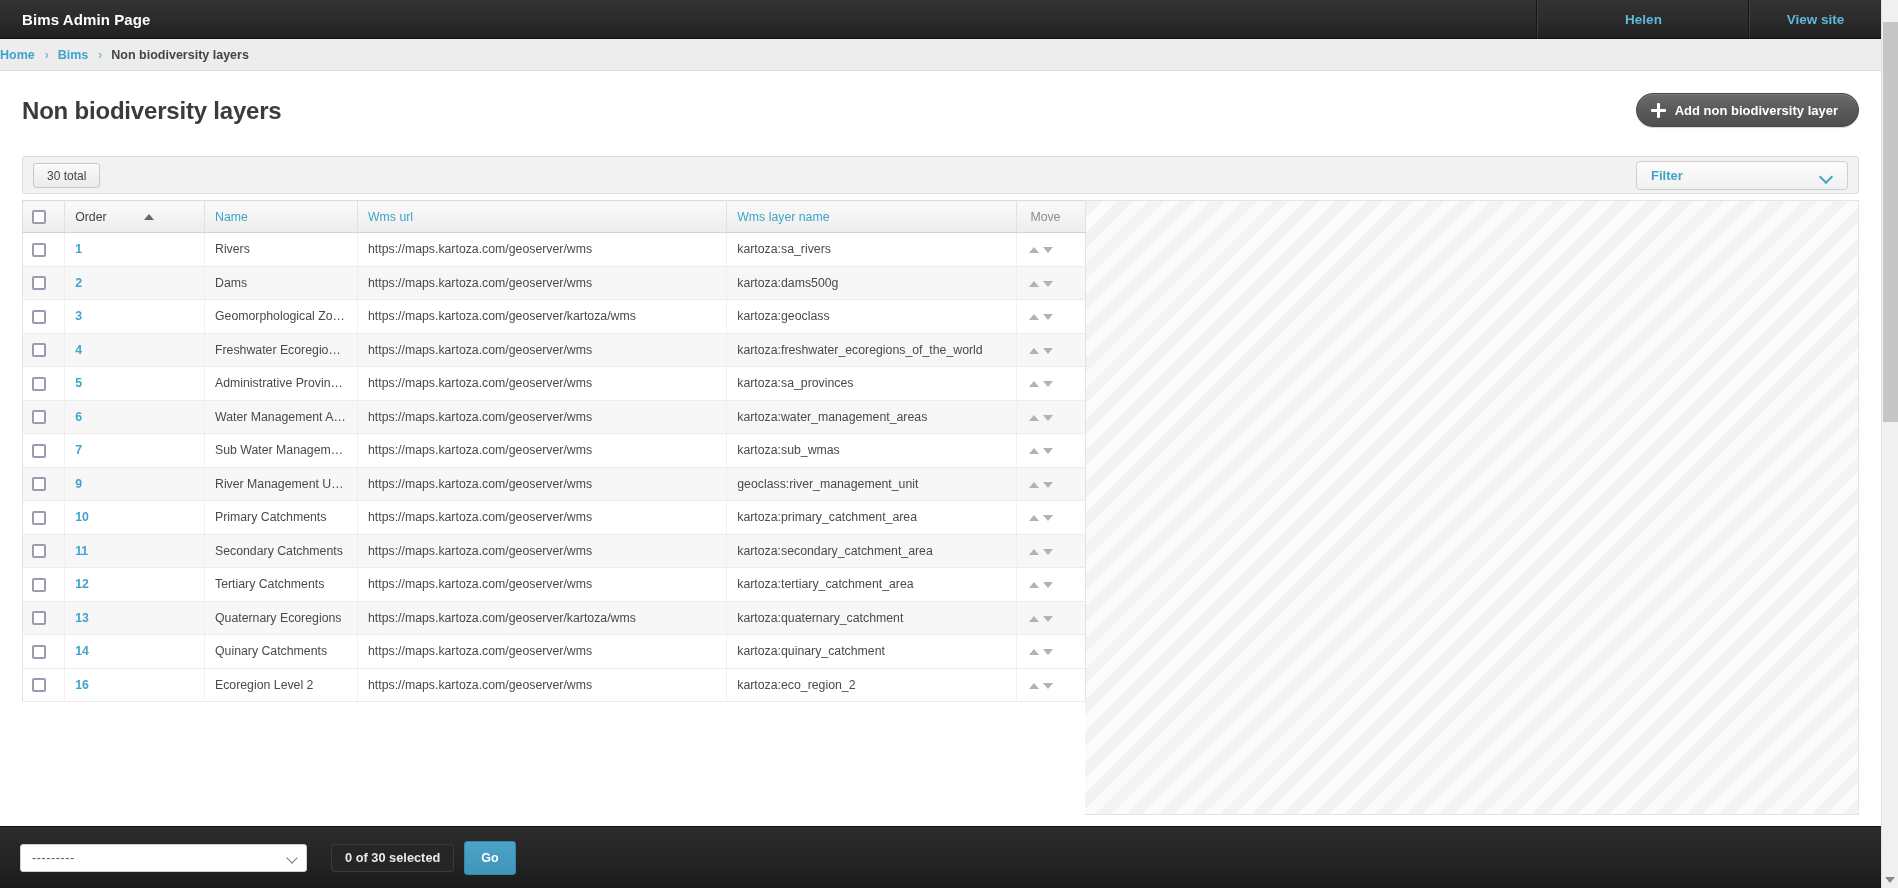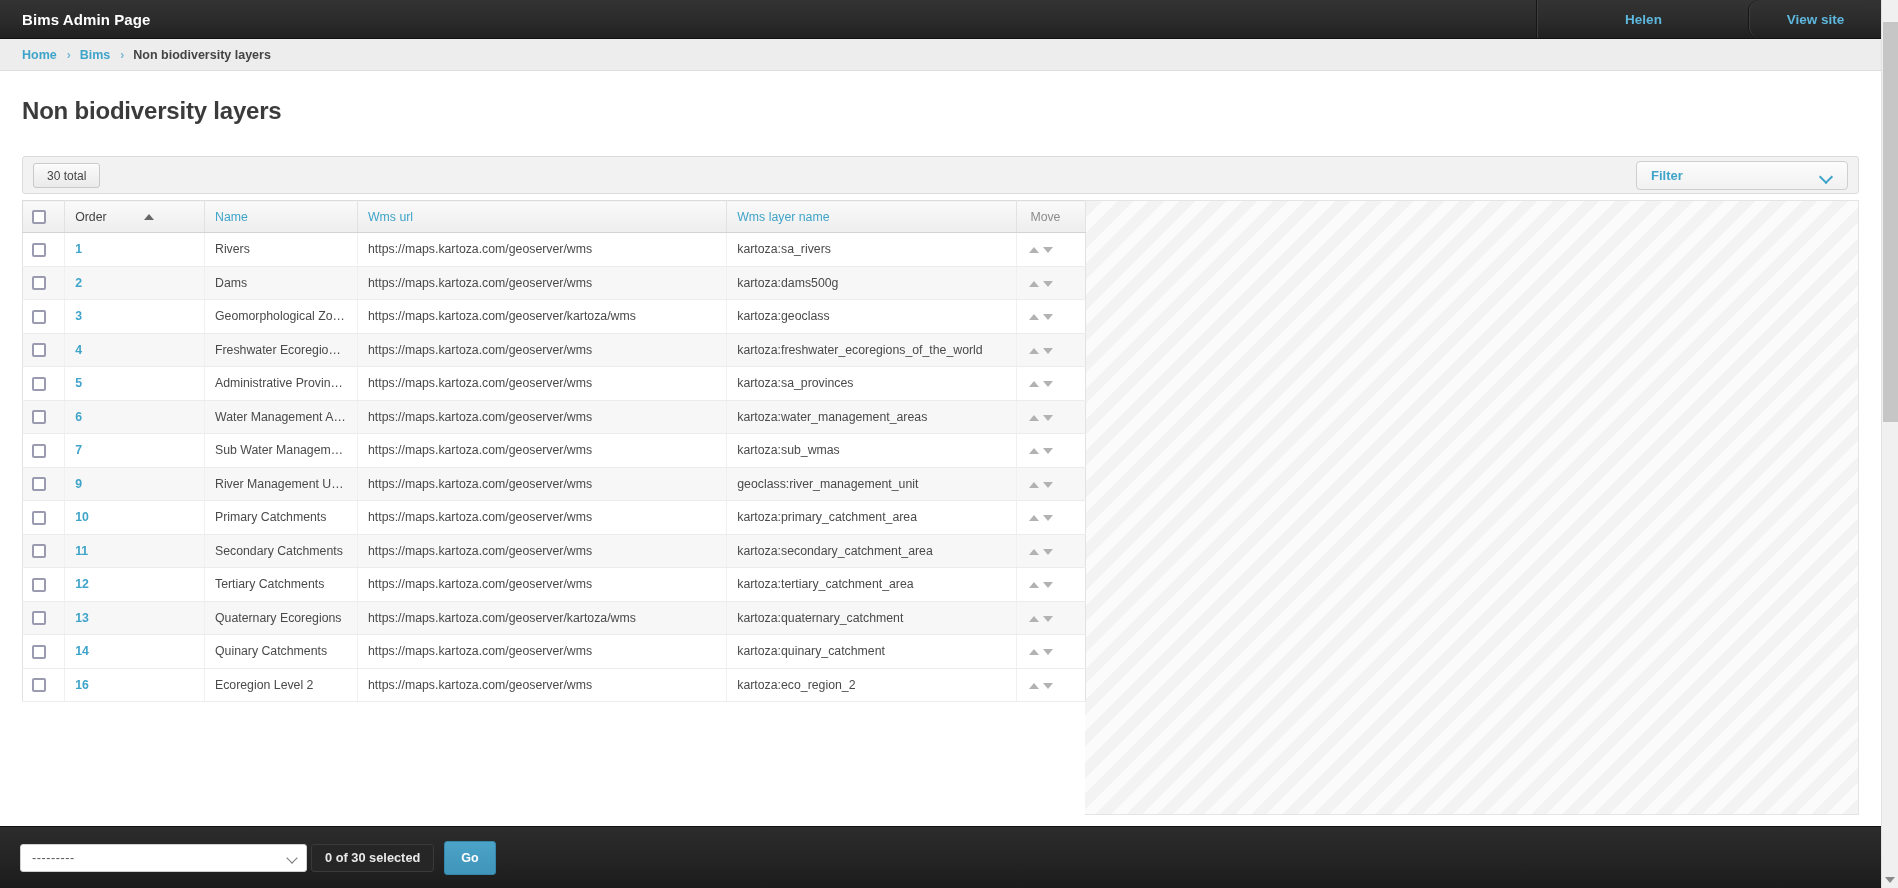--- a/index.html
+++ b/index.html
@@ -40,30 +40,29 @@
     display: flex; align-items: center; justify-content: center;
     padding: 4px 26px;
     border-left: 1px solid #3d3d3d;
     box-shadow: -1px 0 0 #171717;
     font-size: 13.5px; font-weight: bold;
     color: #5eb7dd;
     cursor: pointer;
     min-width: 120px;
   }
   .topbar-cell.user { min-width: 212px; }
-  .topbar-cell.viewsite { min-width: 132px; border-radius: 11px; }
+  .topbar-cell.viewsite { min-width: 132px; }
 
   
   .breadcrumbs {
     position: absolute; top: 39px; left: 0;
     width: 1881px; height: 32px;
     background: #ededed;
     border-bottom: 1px solid #dedede;
     display: flex; align-items: center;
-    padding-left: 22px;
     font-size: 12.5px;
     font-weight: bold;
   }
   .crumb-link { color: #3fa4c9; text-decoration: none; cursor: pointer; }
   .crumb-sep {
     color: #78b9d4; margin: 0 9px 0 10px; font-size: 12px;
     font-weight: bold; transform: scaleY(1.05);
   }
   .crumb-current { color: #444; }
 
@@ -280,21 +279,21 @@
     width: 10px; height: 6px; position: relative;
   }
   .action-select .chev2::before {
     content:""; position:absolute; left:0; top:-1px;
     width: 7px; height: 7px;
     border-right: 1.6px solid #777;
     border-bottom: 1.6px solid #777;
     transform: rotate(45deg);
   }
   .sel-count {
-    margin-left: 4px;
+    margin-left: 24px;
     height: 28px;
     display: flex; align-items: center;
     padding: 0 13px;
     font-size: 12.8px; font-weight: bold; color: #e9e9e9;
     border: 1px solid #3a3a3a;
     border-radius: 3px;
     background: #262626;
   }
   .go-btn {
     margin-left: 10px;
@@ -343,20 +342,24 @@
   <div class="breadcrumbs">
     <span class="crumb-link">Home</span>
     <span class="crumb-sep">›</span>
     <span class="crumb-link">Bims</span>
     <span class="crumb-sep">›</span>
     <span class="crumb-current">Non biodiversity layers</span>
   </div>
 
   <div class="titlerow">
     <div class="page-title">Non biodiversity layers</div>
+    <div class="addbtn">
+      <span class="plus"></span>
+      <span>Add non biodiversity layer</span>
+    </div>
   </div>
 
   <div class="toolbar">
     <div class="total-btn">30 total</div>
     <div class="filter-select">
       <span>Filter</span>
       <span class="chev"></span>
     </div>
   </div>
 

